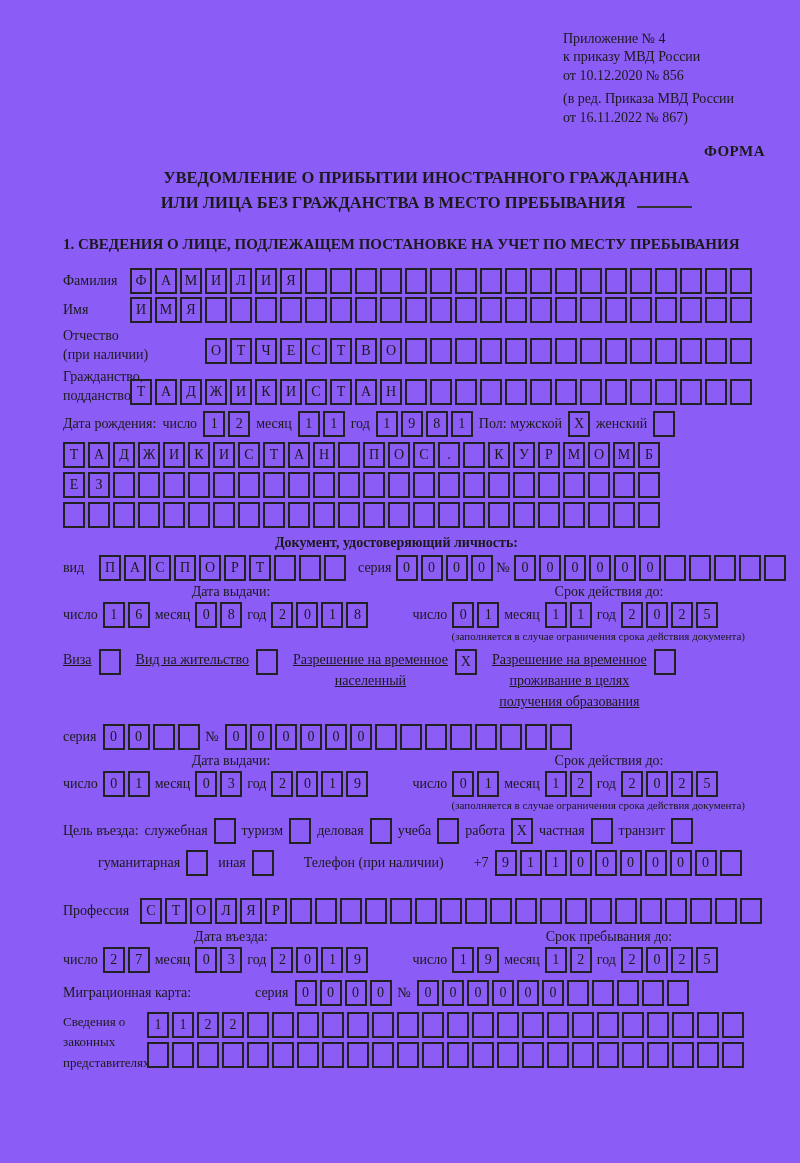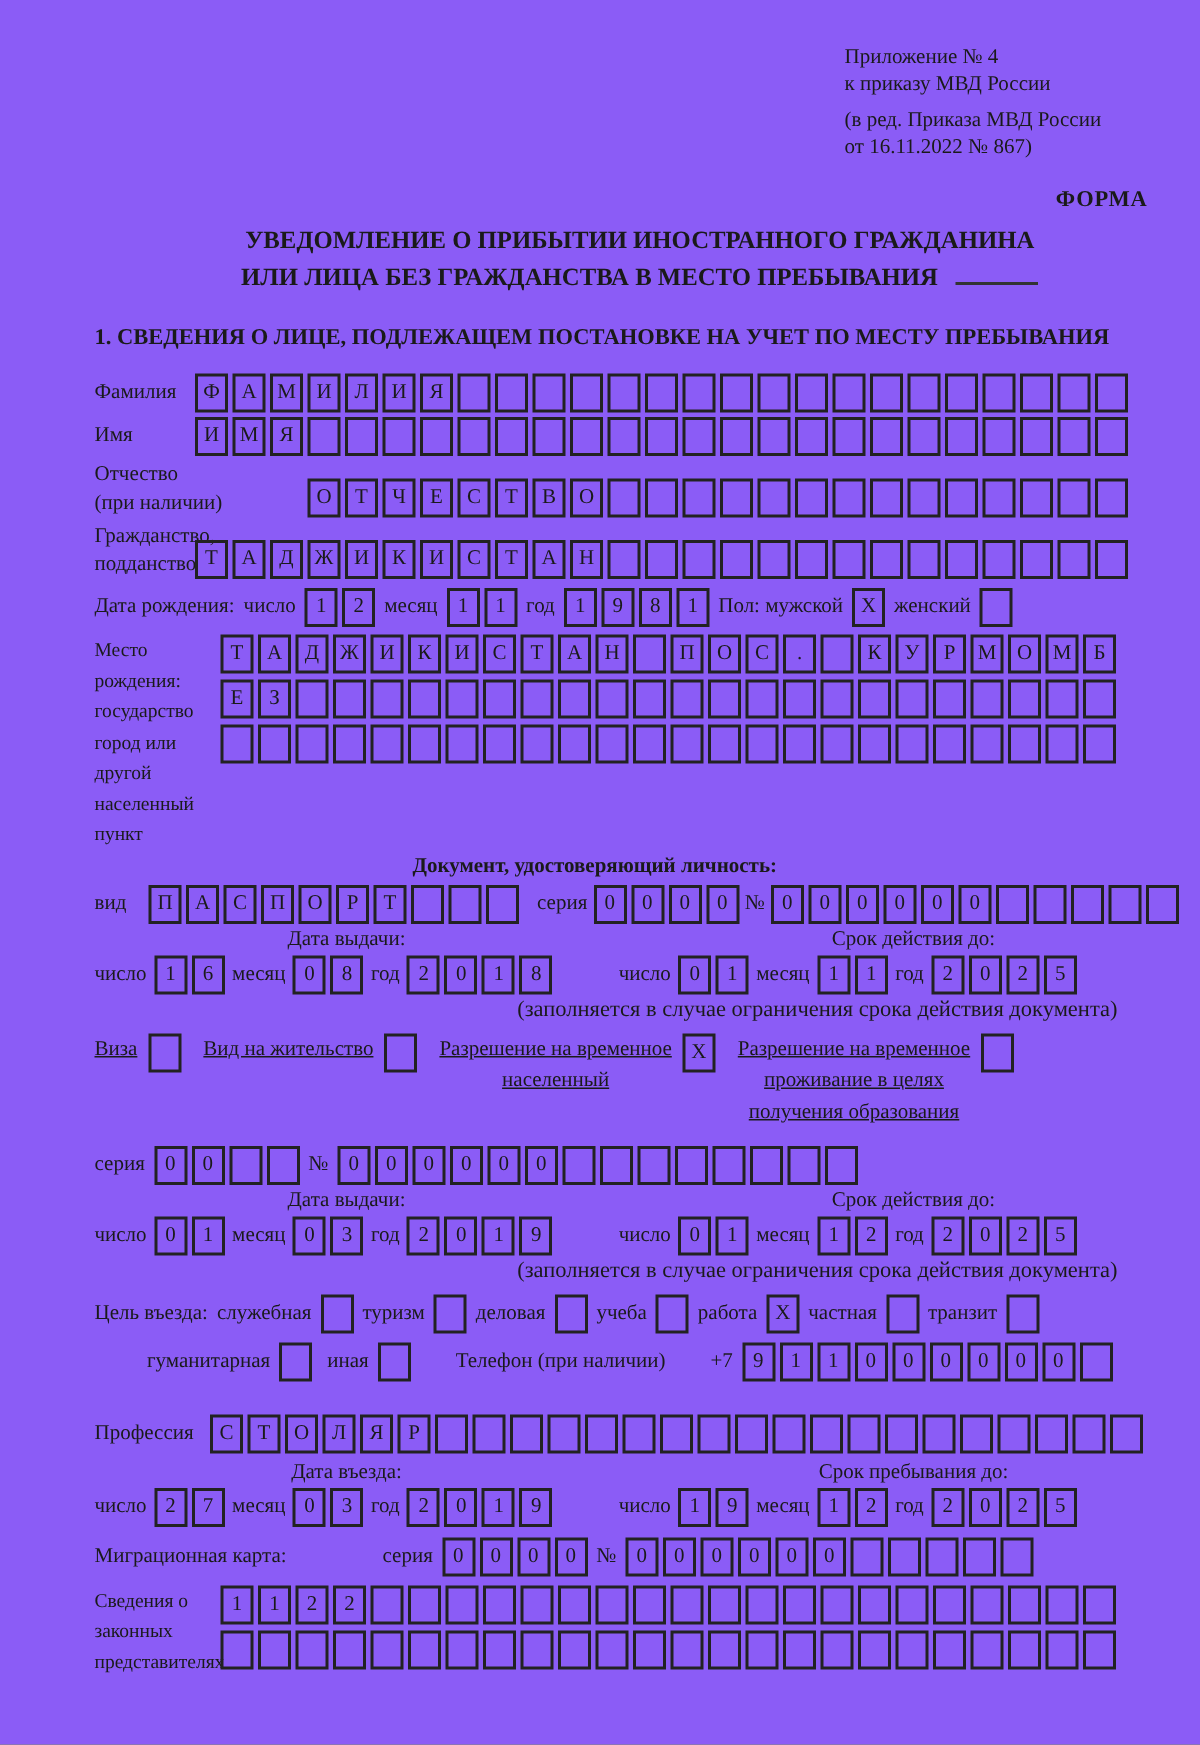--- a/index.html
+++ b/index.html
@@ -32,37 +32,38 @@
   .stack .cellrow{display:flex;margin-bottom:4px;}
   .colblock{display:flex;margin-bottom:2px;}
   .labstack{width:84px;flex:none;font-size:13px;line-height:20.5px;}
   .dochead{font-weight:bold;font-size:14px;text-align:center;margin:3px 60px 4px 0;}
   .dhead{display:flex;font-size:14px;margin:3px 0 2px;}
   .dhead .h1{width:336px;text-align:center;flex:none;}
   .dhead .dsep{width:40px;flex:none;}
   .dhead .h2{width:340px;text-align:center;flex:none;}
   .drow{display:flex;align-items:center;column-gap:5px;margin-bottom:2px;}
   .dsp{width:34px;flex:none;}
-  .note{font-size:15px;text-align:right;margin:0 45px 7px 0;}
+  .note{font-size:11px;text-align:right;margin:0 45px 7px 0;}
   .intro{font-size:14px;line-height:1.75;}
   .opts{display:flex;align-items:flex-start;column-gap:15px;margin:5px 0 12px;}
   .opt{display:flex;align-items:flex-start;column-gap:7px;}
   .opt .txt{font-size:14px;text-align:center;line-height:1.5;text-decoration:underline;}
   .ind{margin-left:35px;}
   .sp24{width:18px;flex:none;}
   .nw{white-space:nowrap;}
 </style>
 </head>
 <body>
 
 <div class="page">
 
   <div class="appendix">
     <div>Приложение № 4</div>
     <div>к приказу МВД России</div>
+    <div>от 10.12.2020 № 856</div>
     <div class="ed">(в ред. Приказа МВД России</div>
     <div>от 16.11.2022 № 867)</div>
   </div>
 
   <div class="forma">ФОРМА</div>
 
   <div class="title">
     <span>УВЕДОМЛЕНИЕ О ПРИБЫТИИ ИНОСТРАННОГО ГРАЖДАНИНА</span><br>
     <span>ИЛИ ЛИЦА БЕЗ ГРАЖДАНСТВА В МЕСТО ПРЕБЫВАНИЯ</span><span class="blank-line"></span>
   </div>
@@ -215,26 +216,20 @@
         <span class="cell">8</span>
         <span class="cell">1</span>
       </span>
     <span class="lbl nw"><span>Пол:</span> <span>мужской</span></span>
     <span class="cell">X</span>
     <span class="lbl">женский</span>
     <span class="cell"></span>
   </div>
 
   <div class="colblock" style="margin-top:5px;">
-    <div class="labstack">
-      <div>Место рождения:</div>
-      <div>государство</div>
-      <div>город или другой</div>
-      <div>населенный пункт</div>
-    </div>
     <div class="stack">
       <span class="cellrow">
           <span class="cell">Т</span>
           <span class="cell">А</span>
           <span class="cell">Д</span>
           <span class="cell">Ж</span>
           <span class="cell">И</span>
           <span class="cell">К</span>
           <span class="cell">И</span>
           <span class="cell">С</span>

